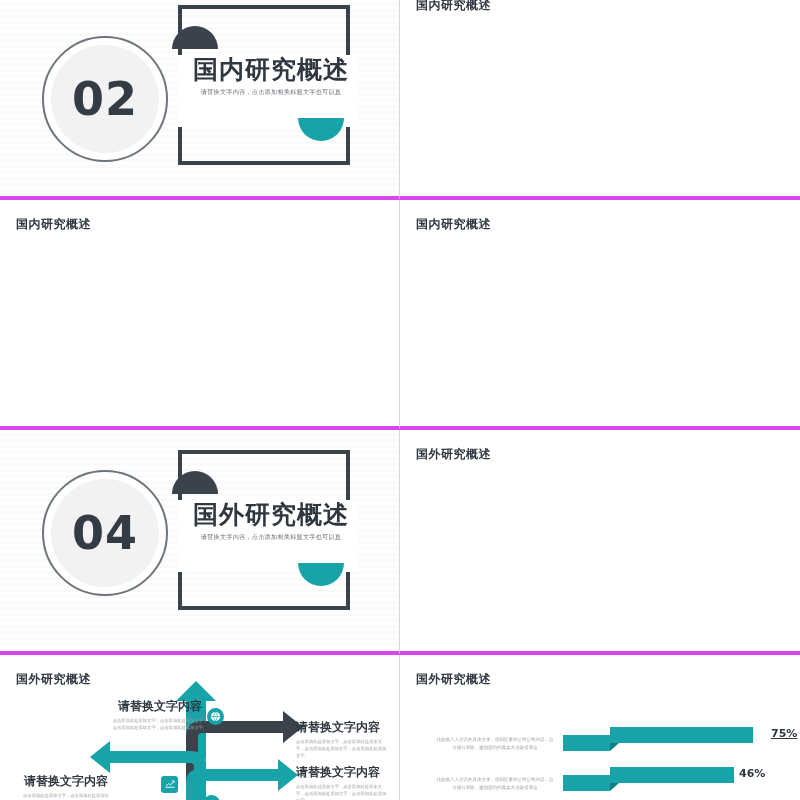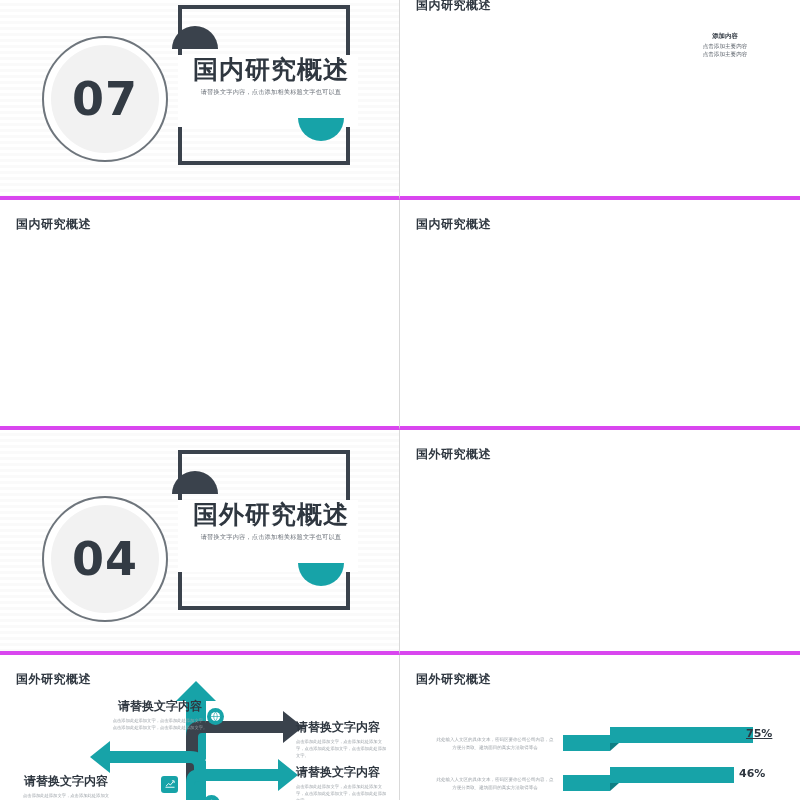--- a/index.html
+++ b/index.html
@@ -93,52 +93,47 @@
 </head>
 <body>
 
 <div class="grid">
 
   <div class="slide sec">
     <div class="sec-frame"></div>
     <div class="sec-cap-inner"></div>
     <div class="sec-bowl"></div>
     <div class="sec-circle">
-      <span class="sec-num">07</span>
+      <span class="sec-num">02</span>
     </div>
     <div class="sec-title">国内研究概述</div>
     <div class="sec-sub">请替换文字内容，点击添加相关标题文字也可以直</div>
   </div>
 
   <div class="slide col2">
     <div class="stitle clip">国内研究概述</div>
 
-    <div class="dia-lbl" style="left:265px;top:32px;width:120px;text-align:center;">
-      <b>添加内容</b>
-      <span>点击添加主要内容</span><br>
-      <span>点击添加主要内容</span>
-    </div>
 
   </div>
 
   <div class="slide">
     <div class="stitle">国内研究概述</div>
 
   </div>
 
   <div class="slide col2">
     <div class="stitle">国内研究概述</div>
 
   </div>
 
   <div class="slide sec">
     <div class="sec-frame" style="top:20px;height:160px;"></div>
     <div class="sec-cap-inner" style="top:41px;"></div>
     <div class="sec-bowl" style="top:133px;"></div>
-    <div class="sec-circle" style="top:66px;text-align:center;">
+    <div class="sec-circle" style="top:40px;text-align:center;">
       <span class="sec-num">04</span>
     </div>
     <div class="sec-title" style="top:72px;">国外研究概述</div>
     <div class="sec-sub" style="top:103px;">请替换文字内容，点击添加相关标题文字也可以直</div>
   </div>
 
   <div class="slide col2">
     <div class="stitle">国外研究概述</div>
 
   </div>
@@ -206,21 +201,21 @@
     </div>
   </div>
 
   <div class="slide col2 rowlast">
     <div class="stitle">国外研究概述</div>
 
     <div class="bartxt" style="left:36px;top:81px;text-align:center;">此处输入人文区的具体文本，密码区要你公司公司内容，点方便分类取、建筑面目的真实方法取得等会</div>
     <div class="bar" style="left:163px;top:80px;width:47px;"></div>
     <div class="bar" style="left:210px;top:72px;width:143px;"></div>
     <div class="fold" style="left:210px;top:88px;"></div>
-    <div class="pct" style="left:346px;top:72px;text-decoration:underline;">75%</div>
+    <div class="pct" style="left:371px;top:72px;text-decoration:underline;">75%</div>
 
     <div class="bartxt" style="left:36px;top:121px;text-align:center;">此处输入人文区的具体文本，密码区要你公司公司内容，点方便分类取、建筑面目的真实方法取得等会</div>
     <div class="bar" style="left:163px;top:120px;width:47px;"></div>
     <div class="bar" style="left:210px;top:112px;width:124px;"></div>
     <div class="fold" style="left:210px;top:128px;"></div>
     <div class="pct" style="left:339px;top:112px;">46%</div>
   </div>
 
 </div>
 

